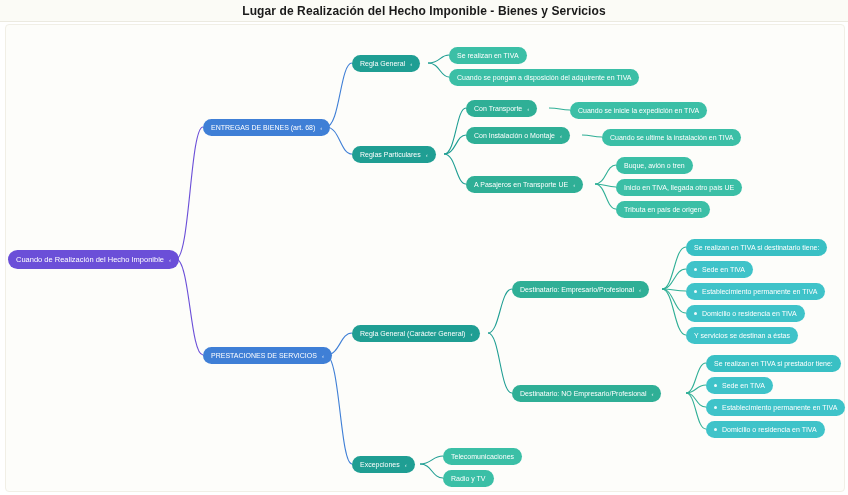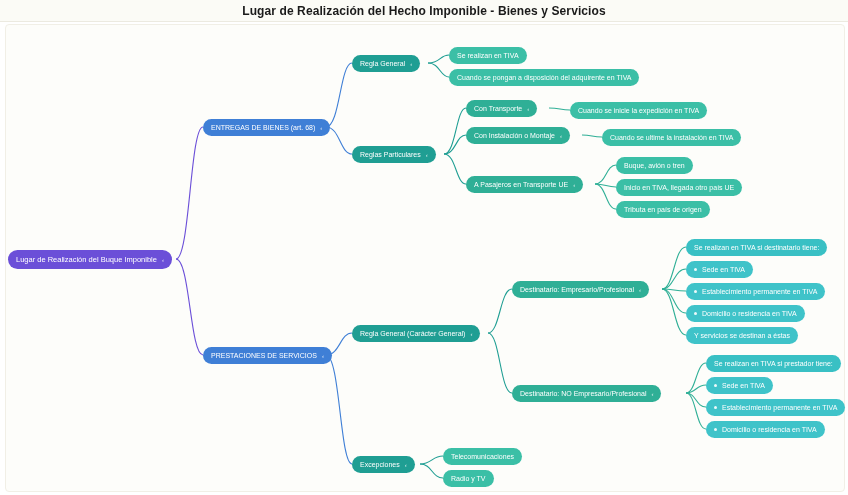--- a/index.html
+++ b/index.html
@@ -116,21 +116,21 @@
       <path d="M686,393 C696,393 696,385 706,385" stroke="#2faf96"></path>
       <path d="M686,393 C696,393 696,407 706,407" stroke="#2faf96"></path>
       <path d="M686,393 C696,393 696,429 706,429" stroke="#2faf96"></path>
 
       <path d="M420,464 C432,464 432,456 443,456" stroke="#1f9e93"></path>
       <path d="M420,464 C432,464 432,478 443,478" stroke="#1f9e93"></path>
     </g>
   </svg>
 
   <div class="node n-root" style="left:8px;top:250px;">
-    <span class="lbl">Lugar de Realización del Buque Imponible</span>
+    <span class="lbl">Cuando de Realización del Hecho Imponible</span>
     <span class="caret">‹</span>
   </div>
 
   <div class="node n-l1" style="left:203px;top:119px;">
     <span class="lbl">ENTREGAS DE BIENES (art. 68)</span>
     <span class="caret">‹</span>
   </div>
   <div class="node n-l1" style="left:203px;top:347px;">
     <span class="lbl">PRESTACIONES DE SERVICIOS</span>
     <span class="caret">‹</span>

